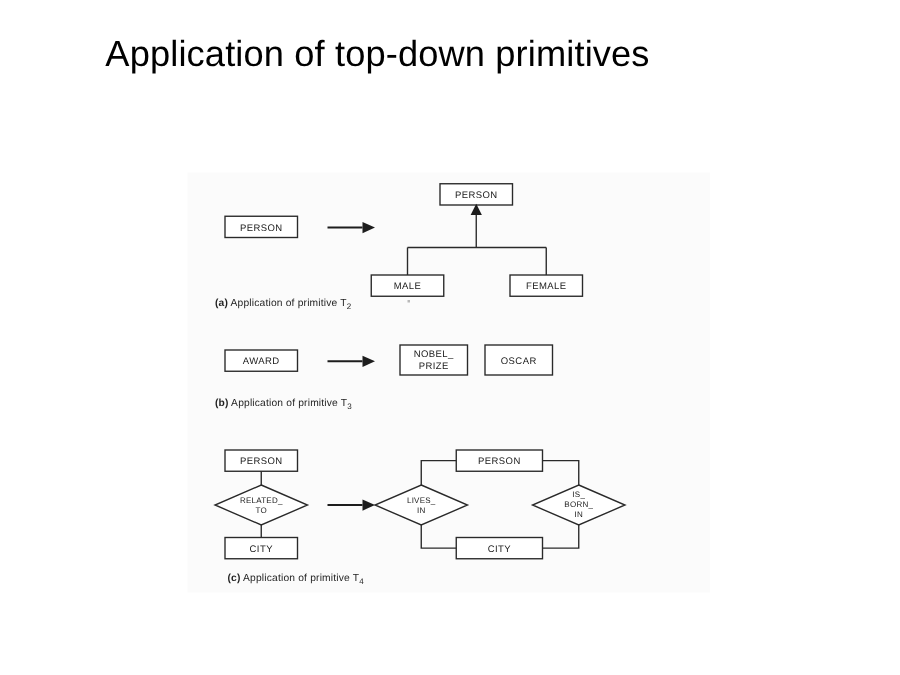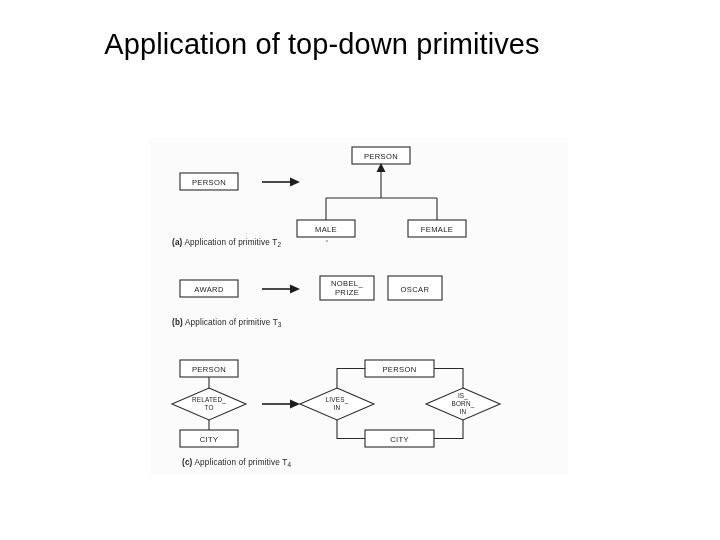--- a/index.html
+++ b/index.html
@@ -21,21 +21,20 @@
     position: absolute;
     left: 0;
     top: 28px;
     width: 604px;
     text-align: center;
     font-size: 29px;
     font-weight: 400;
     letter-spacing: 0.1px;
     color: #000000;
     white-space: nowrap;
-    margin-left: 20px;
   }
 
   
   #figure-panel {
     position: absolute;
     left: 150px;
     top: 138px;
     width: 418px;
     height: 336px;
     background: #fbfbfb;

